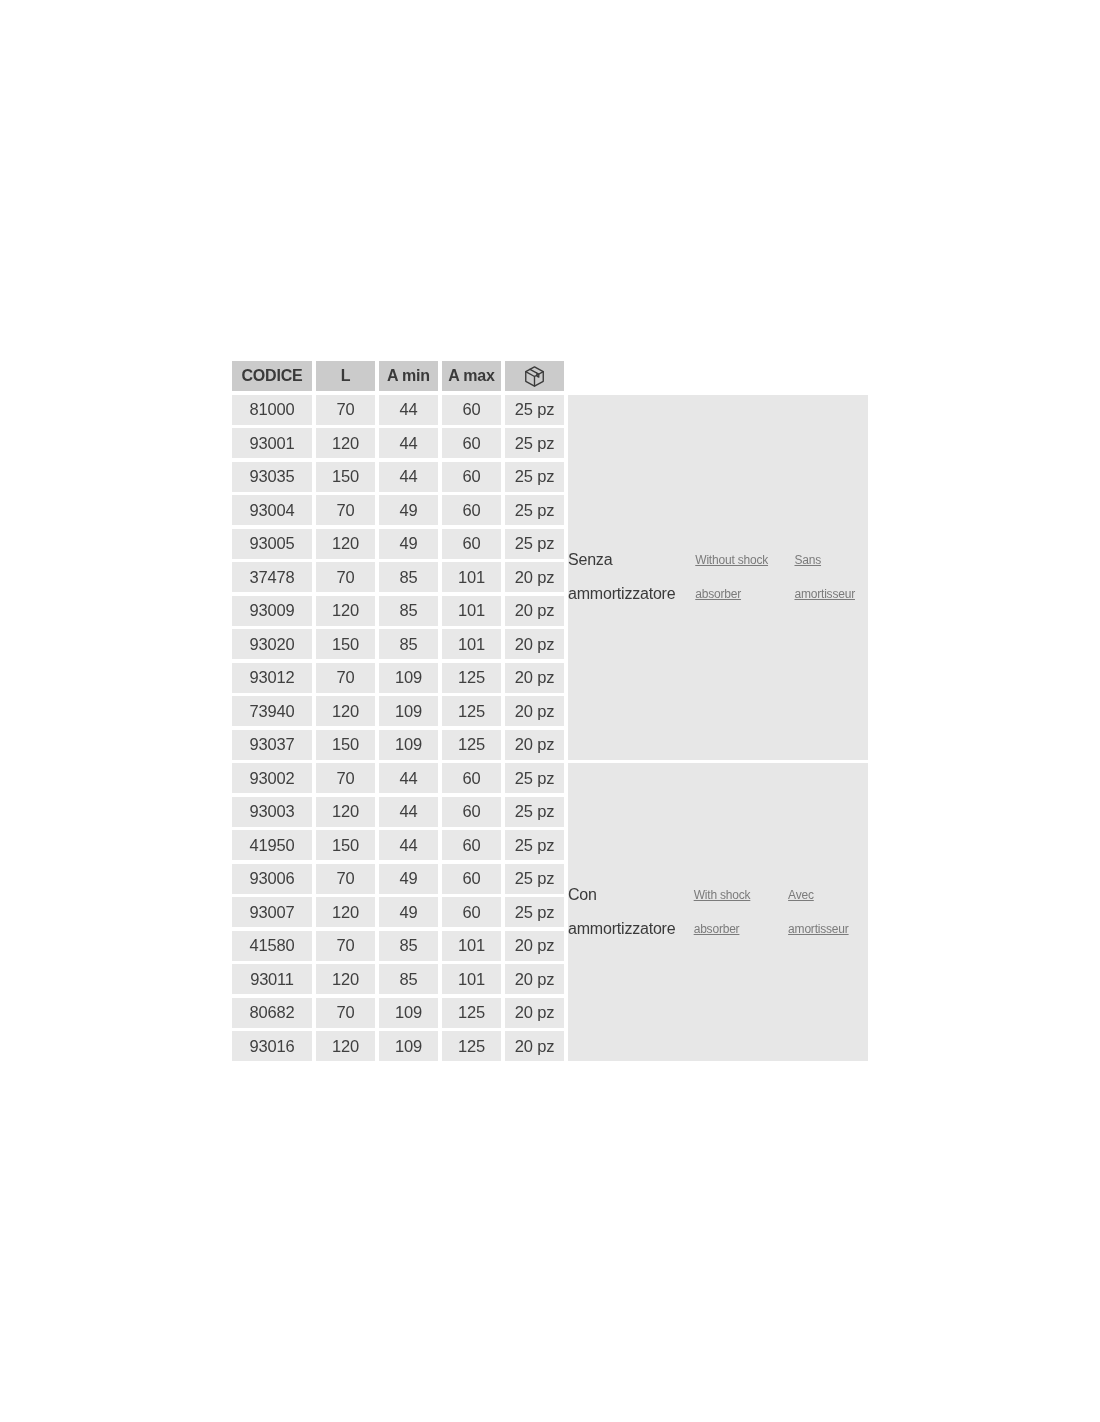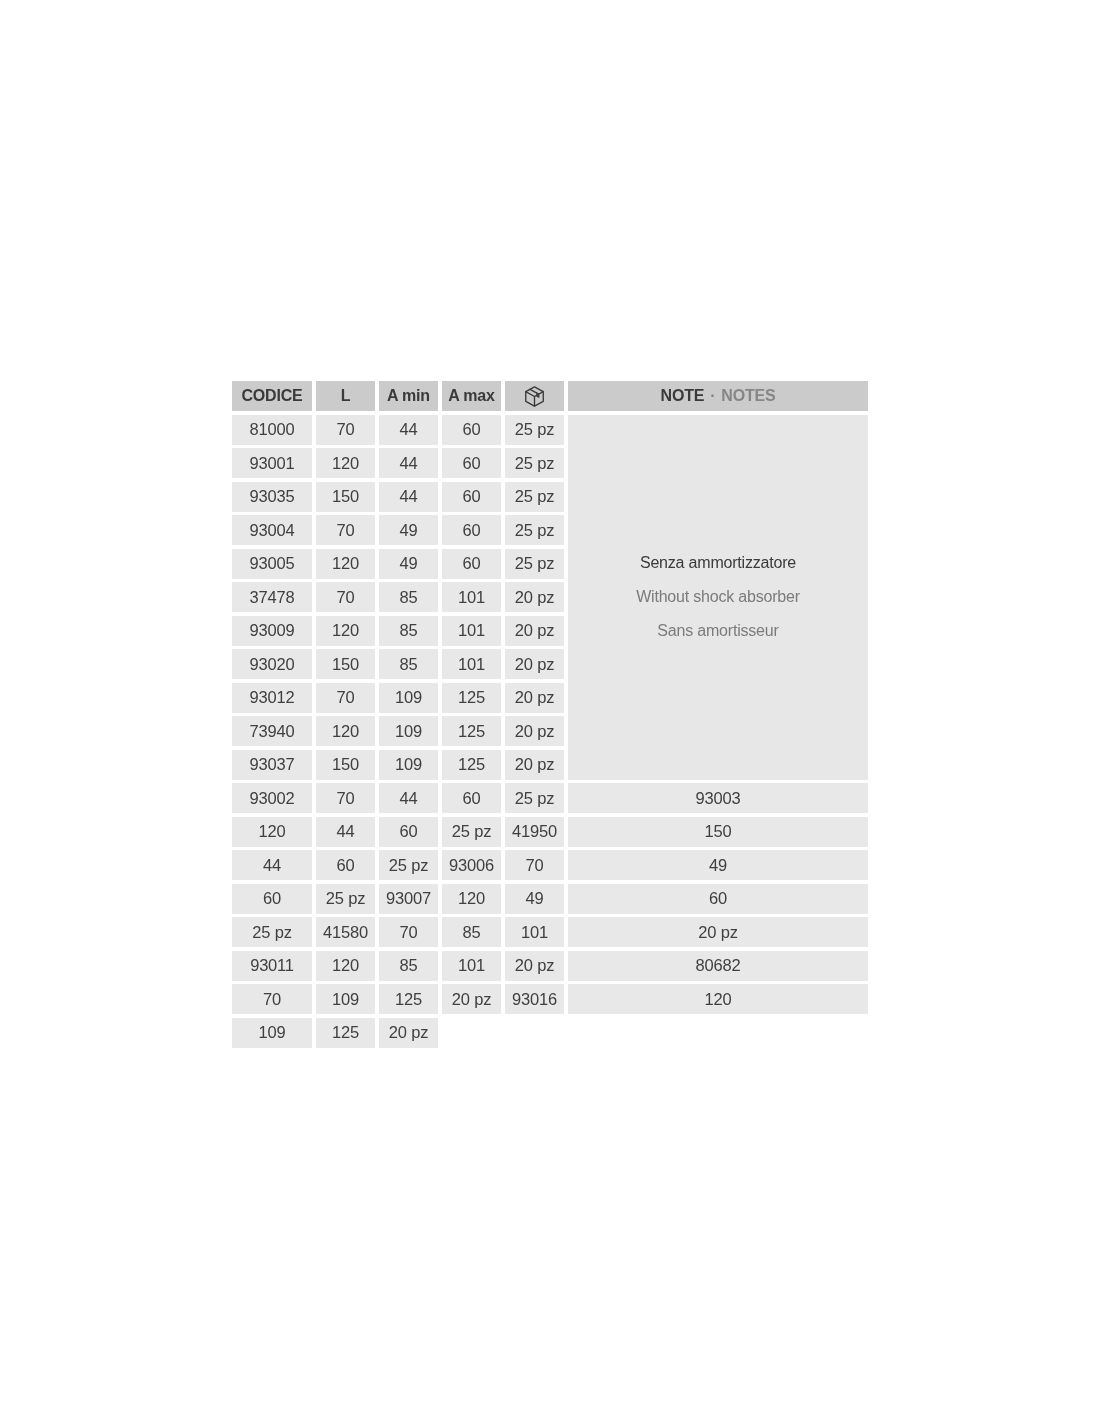--- a/index.html
+++ b/index.html
@@ -21,21 +21,20 @@
     width: 636px;
   }
   .grid {
     display: grid;
     grid-template-columns: 80px 59px 59px 59px 59px 300px;
     column-gap: 4px;
   }
   .header-row {
     grid-auto-rows: 30px;
     margin-bottom: 3.5px;
-    margin-top: 20px;
   }
   .header-cell {
     background: #cbcbcb;
     display: flex;
     align-items: center;
     justify-content: center;
     font-weight: bold;
     font-size: 16px;
     color: #3a3a3a;
     letter-spacing: -0.2px;
@@ -57,35 +56,36 @@
     align-items: center;
     justify-content: center;
     font-size: 16.5px;
     color: #404040;
     letter-spacing: -0.2px;
   }
   .note-cell {
     grid-column: 6;
     background: #e7e7e7;
     display: flex;
-    flex-direction: column;
+    flex-direction: row;
     align-items: center;
     justify-content: center;
   }
   .note-title {
     font-size: 16px;
     color: #3a3a3a;
     line-height: 34px;
     letter-spacing: -0.2px;
   }
   .note-sub {
-    font-size: 16px;
+    font-size: 12px;
     color: #7b7b7b;
     line-height: 34px;
     letter-spacing: -0.2px;
+    text-decoration: underline;
   }
 </style>
 </head>
 <body>
 
 <div class="table-wrap">
 
   <div class="grid header-row">
     <div class="header-cell">
       <span>CODICE</span>
@@ -102,25 +102,20 @@
     <div class="header-cell pack-icon">
       <span>
         <svg viewBox="0 0 24 24" width="25" height="25" fill="none" stroke="#3a3a3a" stroke-width="1.3" stroke-linejoin="round" stroke-linecap="round">
           <path d="M12 2.8 L20.4 7.4 L20.4 16.6 L12 21.2 L3.6 16.6 L3.6 7.4 Z"></path>
           <path d="M3.6 7.4 L12 12 L20.4 7.4"></path>
           <path d="M12 12 L12 21.2"></path>
           <path d="M7.7 5.1 L16.1 9.7 L16.1 12.6 L14.3 11.6 L14.3 8.5"></path>
         </svg>
       </span>
     </div>
-    <div class="header-cell">
-      <span>NOTE</span>
-      <span class="sep">·</span>
-      <span class="muted">NOTES</span>
-    </div>
   </div>
 
   <div id="sections-root">
       <div class="grid section">
         <div class="note-cell" style="grid-row: 1 / span 11;">
           <div class="note-title">Senza ammortizzatore</div>
           <div class="note-sub">Without shock absorber</div>
           <div class="note-sub">Sans amortisseur</div>
         </div>
         <div class="cell">81000</div>
@@ -173,20 +168,25 @@
         <div class="cell">109</div>
         <div class="cell">125</div>
         <div class="cell">20 pz</div>
         <div class="cell">93037</div>
         <div class="cell">150</div>
         <div class="cell">109</div>
         <div class="cell">125</div>
         <div class="cell">20 pz</div>
       </div>
       <div class="grid section">
+        <div class="note-cell" style="grid-row: 1 / span 9;">
+          <div class="note-title">Con ammortizzatore</div>
+          <div class="note-sub">With shock absorber</div>
+          <div class="note-sub">Avec amortisseur</div>
+        </div>
         <div class="cell">93002</div>
         <div class="cell">70</div>
         <div class="cell">44</div>
         <div class="cell">60</div>
         <div class="cell">25 pz</div>
         <div class="cell">93003</div>
         <div class="cell">120</div>
         <div class="cell">44</div>
         <div class="cell">60</div>
         <div class="cell">25 pz</div>

